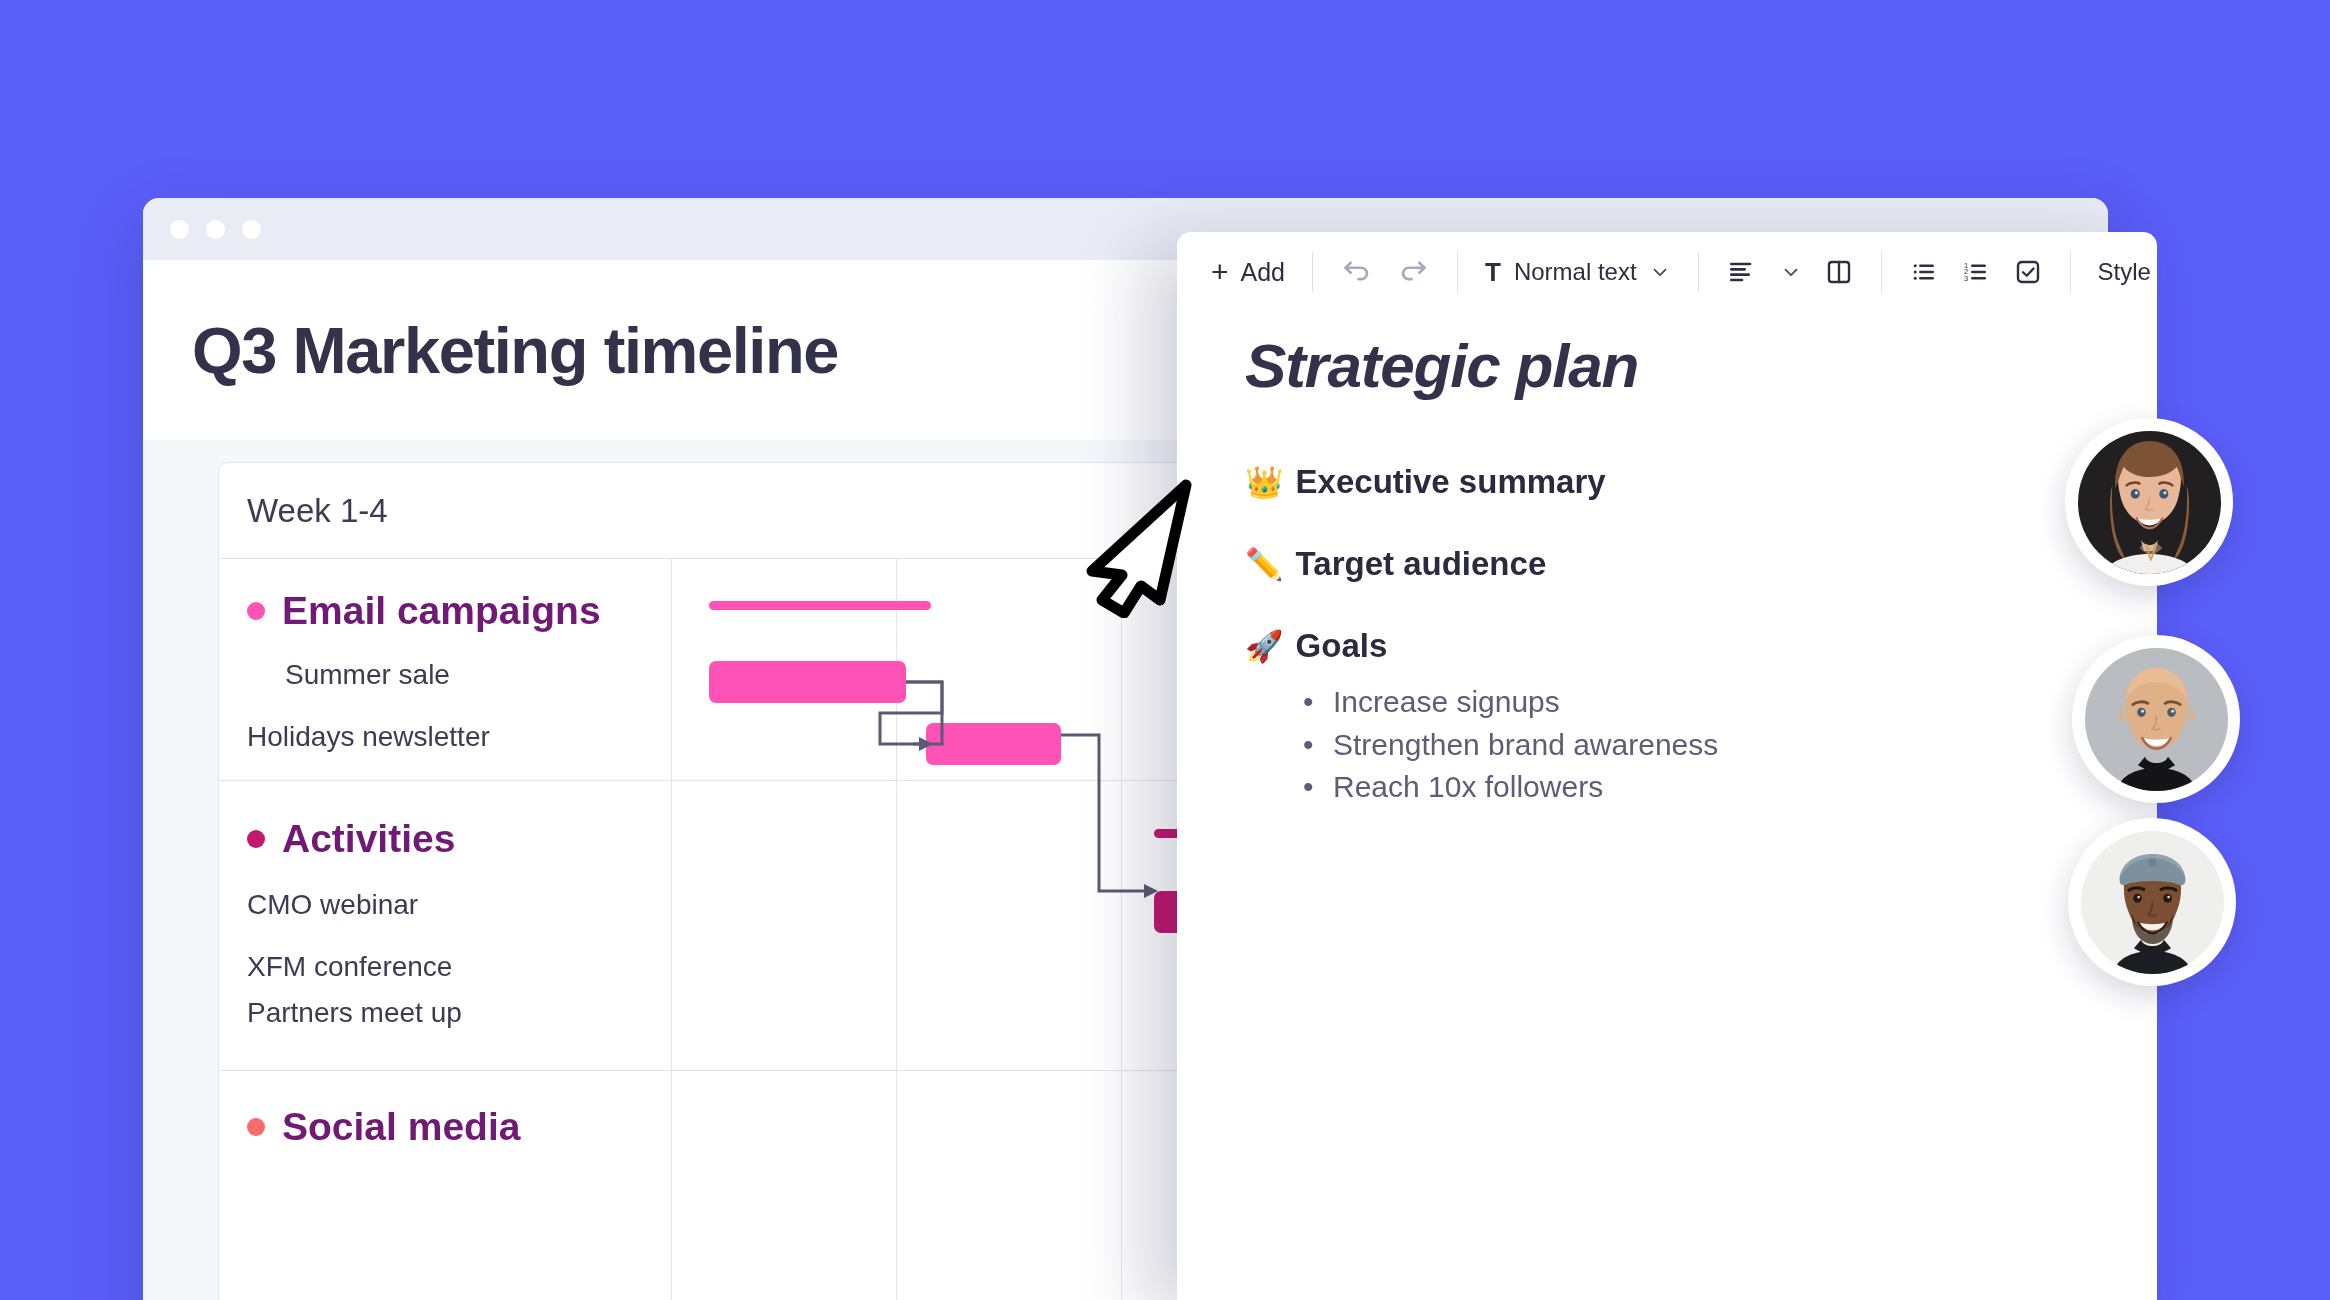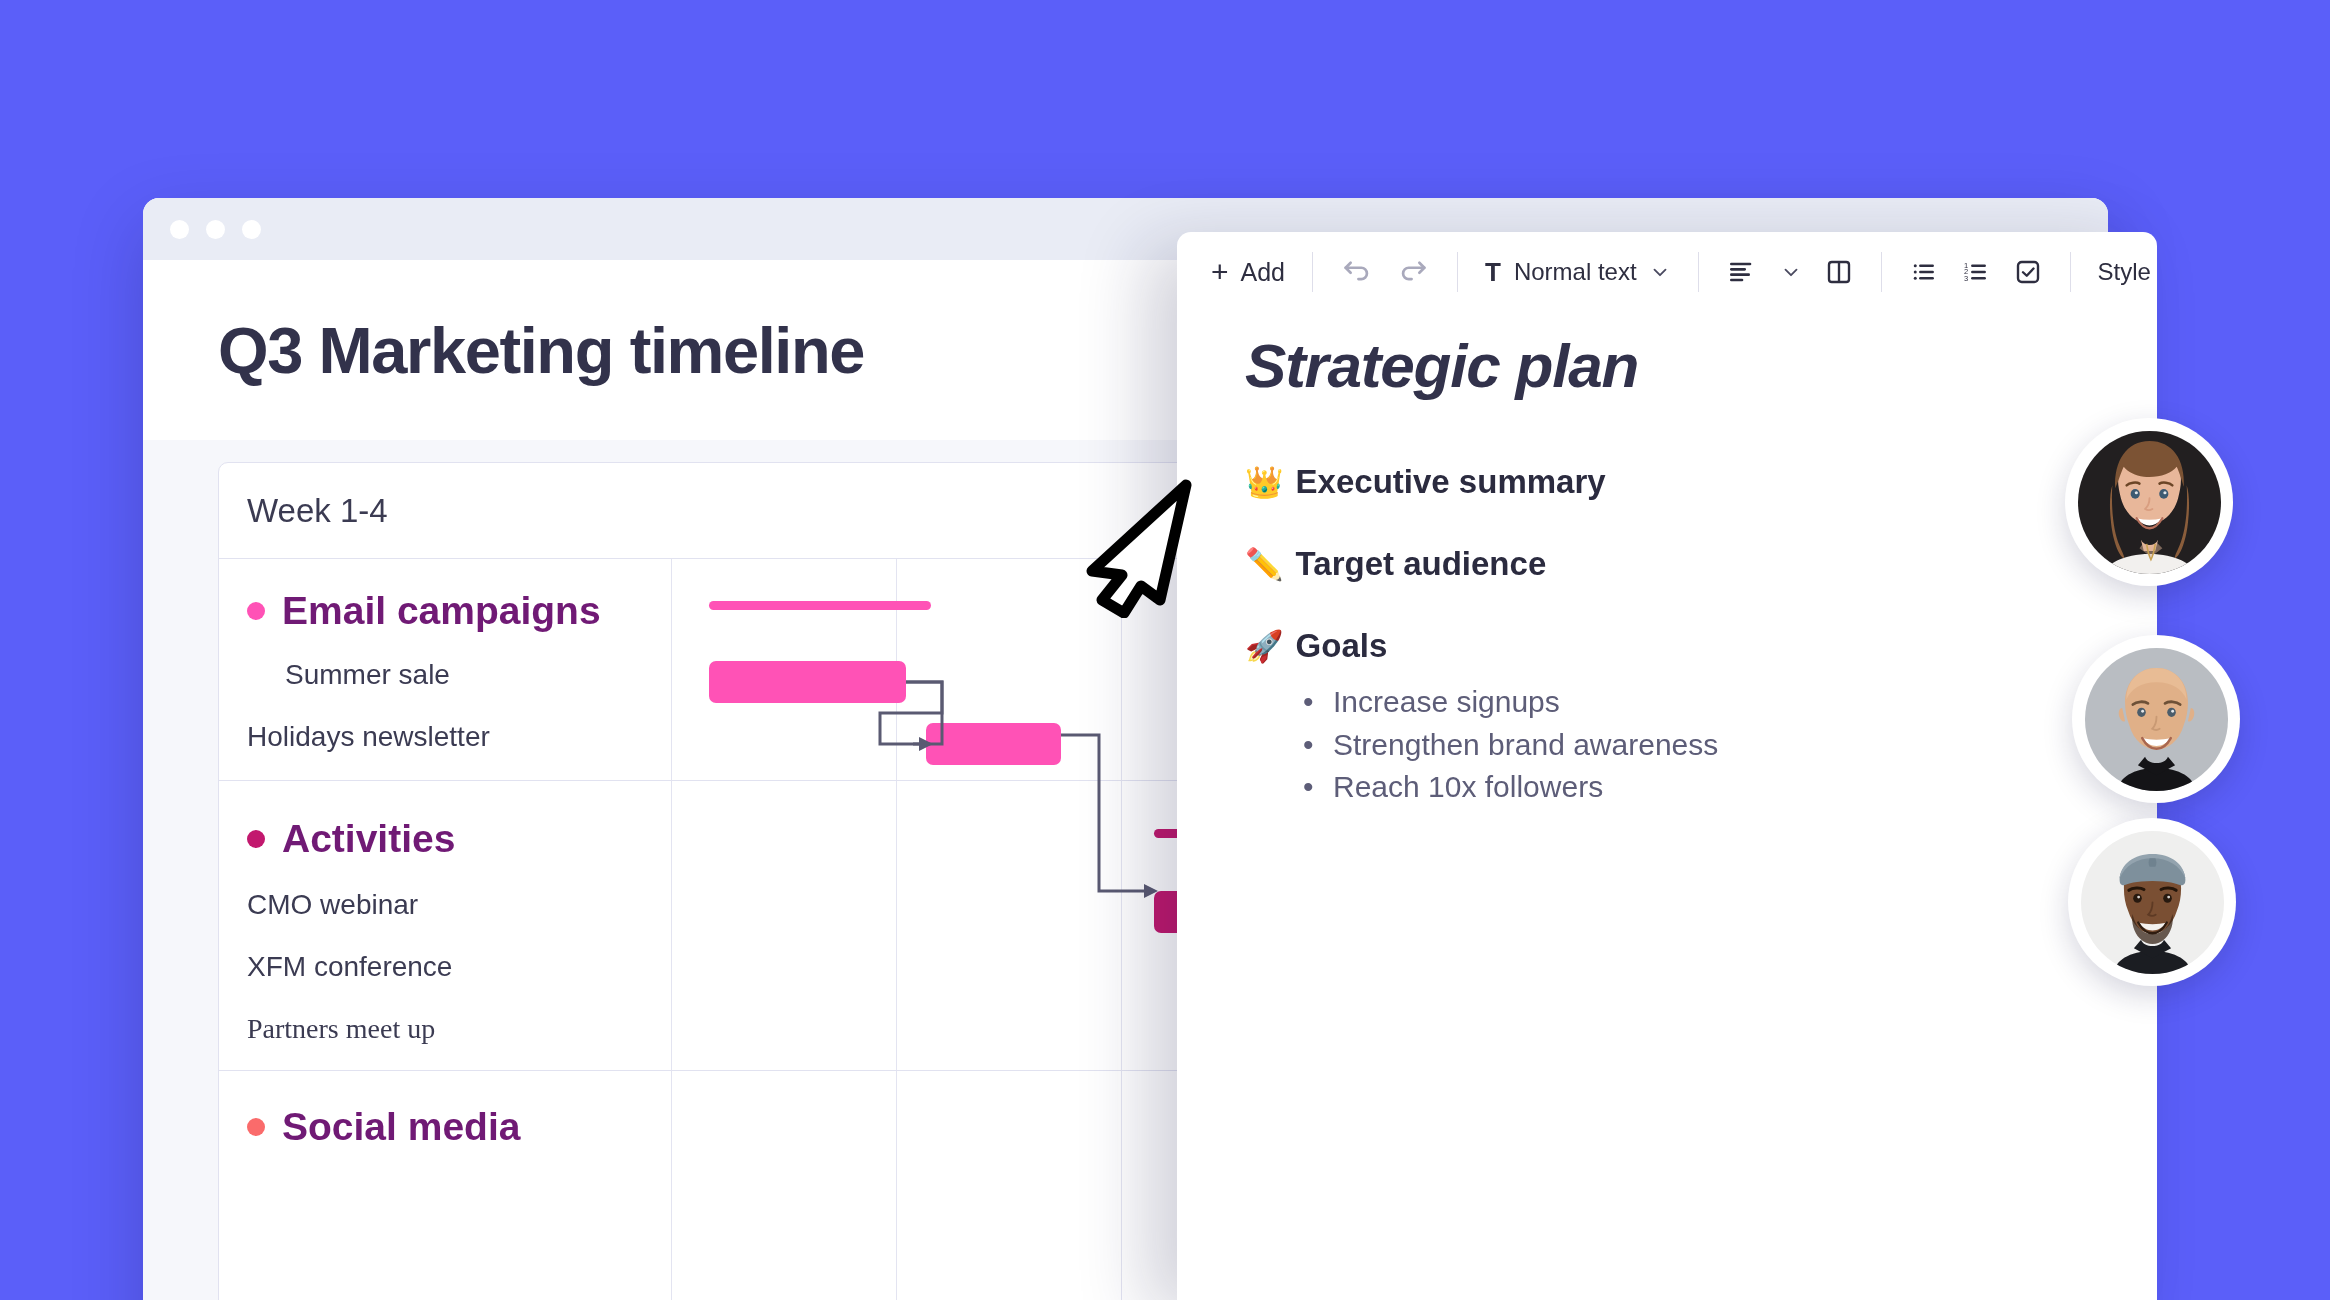--- a/index.html
+++ b/index.html
@@ -43,21 +43,21 @@
   .dot {
     width: 19px; height: 19px;
     border-radius: 50%;
     background: #ffffff;
   }
 
   .gantt-title-area {
     height: 180px;
     display: flex;
     align-items: center;
-    padding-left: 75px;
+    padding-left: 49px;
     background: #ffffff;
   }
   .gantt-title {
     font-size: 65px;
     font-weight: 700;
     letter-spacing: -1.4px;
     color: #32324B;
   }
 
   .gantt-body {
@@ -306,21 +306,21 @@
           </div>
 
           <div class="group" style="height:290px;">
             <div class="group-inner" style="height:290px;">
               <div class="task-label head" style="top:36px;">
                 <span class="bullet" style="background:#C2186E"></span>
                 <span>Activities</span>
               </div>
               <div class="task-label" style="top:108px;">CMO webinar</div>
               <div class="task-label" style="top:170px;">XFM conference</div>
-              <div class="task-label" style="top:232px;font-family:Liberation Serif, serif;">Partners meet up</div>
+              <div class="task-label" style="top:216px;">Partners meet up</div>
 
               <div class="bar thin" style="left:935px; top:48px; width:47px; background:#C2186E;"></div>
               <div class="bar" style="left:935px; top:110px; width:47px; height:42px; background:#C2186E;"></div>
 
               <svg class="connector" width="1900" height="290" style="top:-70px;">
                 <polyline points="842,24 880,24 880,180 925,180" fill="none" stroke="#5A5A72" stroke-width="3"></polyline>
                 <polygon points="925,173 939,180 925,187" fill="#5A5A72"></polygon>
               </svg>
             </div>
           </div>

